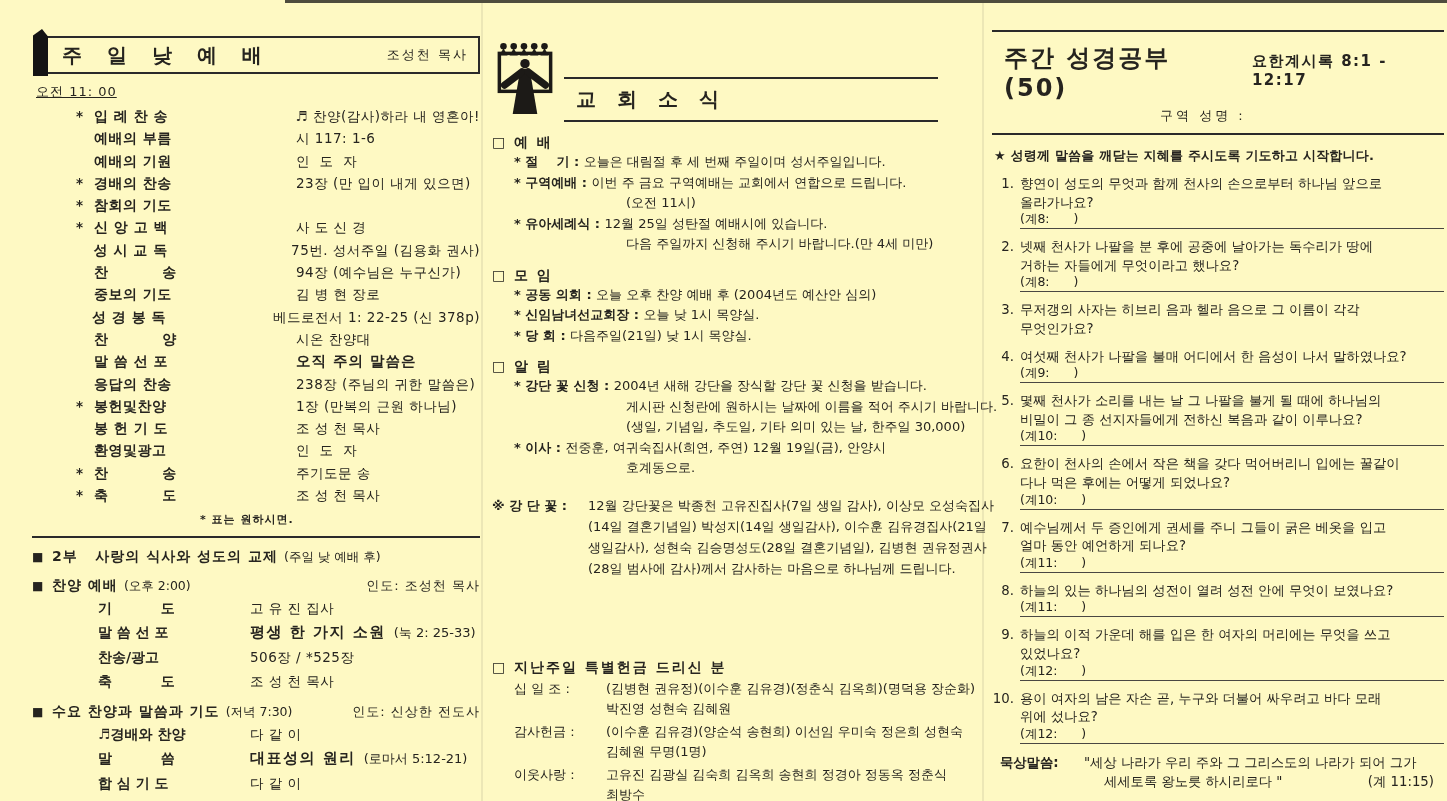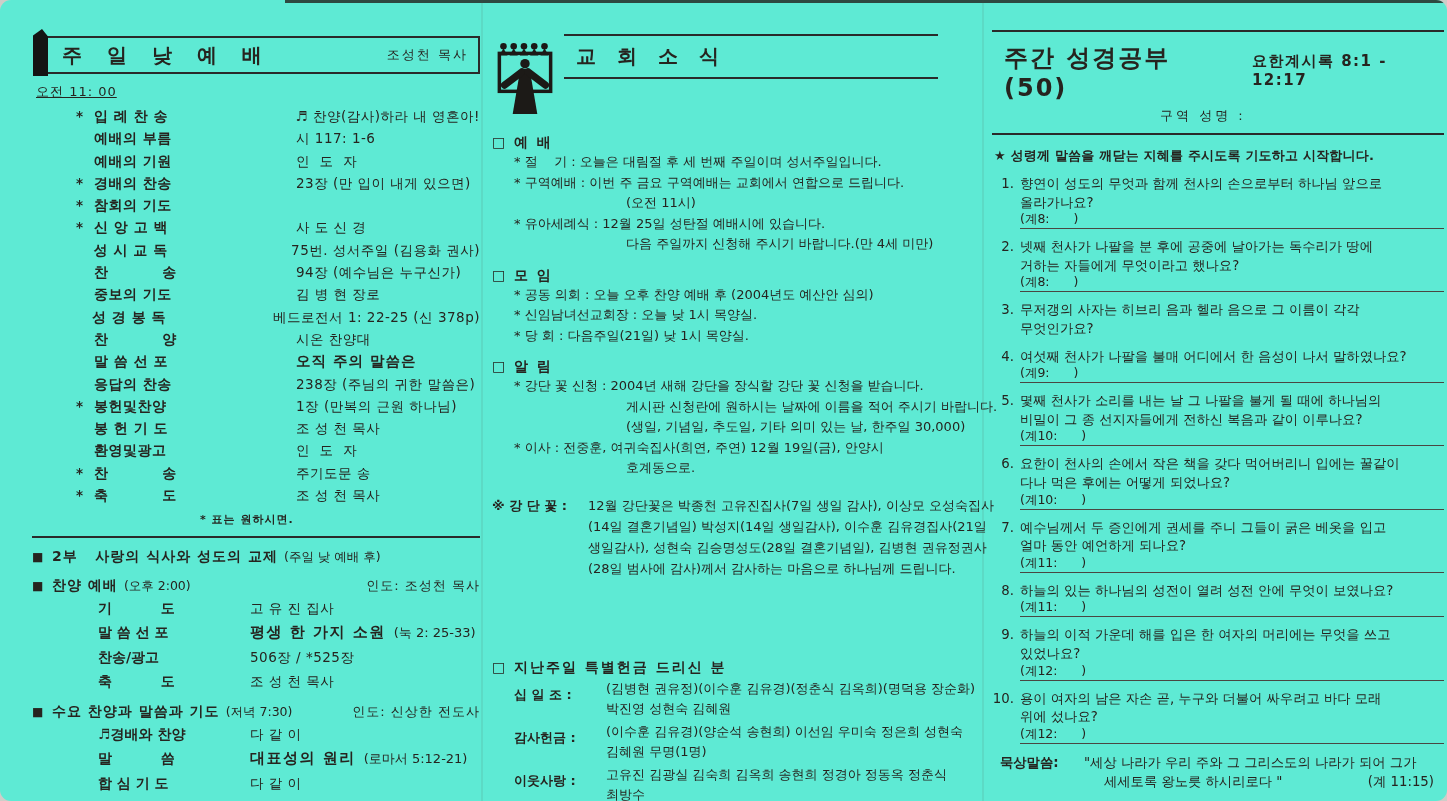--- a/index.html
+++ b/index.html
@@ -1,17 +1,17 @@
 <!DOCTYPE html>
 <html><head>
 <meta charset="utf-8">
 <style>
   html,body{margin:0;padding:0;background:#cfcdc8;}
-  .page{position:relative;width:1447px;height:801px;background:#5eead4;overflow:hidden;
-        font-family:"DejaVu Sans","Liberation Sans",sans-serif;color:#26241f;border-radius:11px;}
+  .page{position:relative;width:1447px;height:801px;background:#fef9c3;overflow:hidden;
+        font-family:"DejaVu Sans","Liberation Sans",sans-serif;color:#26241f;}
   .page *{box-sizing:border-box;}
   .scan-edge-top{position:absolute;top:0;left:285px;right:0;height:3px;background:#22201c;opacity:.8;}
   .crease{position:absolute;top:0;bottom:0;width:2px;background:rgba(80,75,68,.10);}
   .col{position:absolute;}
   .col-left{left:32px;top:36px;width:448px;}
   .col-mid{left:492px;top:34px;width:446px;}
   .col-right{left:992px;top:30px;width:452px;}
 
   
   .l-headbox{position:relative;margin-left:10px;border:2px solid #2a2a2a;height:38px;
@@ -34,46 +34,46 @@
   .sec-bold{font-weight:700;letter-spacing:1px;white-space:pre;}
   .sec-note{font-size:12.5px;margin-left:6px;white-space:pre;}
   .sec-leader{margin-left:auto;font-size:13px;letter-spacing:1px;white-space:pre;}
   .s-row{display:flex;align-items:baseline;padding-left:66px;line-height:24px;font-size:13.5px;}
   .s-label{width:152px;font-weight:700;white-space:pre;font-size:14px;}
   .s-val{white-space:pre;letter-spacing:.5px;}
   .s-val.bold{font-weight:700;font-size:15px;letter-spacing:1.5px;}
   .s-extra{font-size:13px;margin-left:8px;white-space:pre;}
 
   
-  .m-header{display:flex;align-items:flex-start;}
+  .m-header{display:flex;align-items:flex-end;}
   .m-icon{width:72px;flex:0 0 72px;padding-top:4px;}
   .m-headbox{flex:1;border-top:2px solid #2a2a2a;border-bottom:2px solid #2a2a2a;
              display:flex;align-items:center;padding:7px 2px 7px 12px;}
   .m-title{font-size:20px;font-weight:700;letter-spacing:7px;white-space:pre;}
   .m-welcome{margin-left:auto;width:238px;}
   .m-welcome-main{font-size:11px;font-weight:700;border-bottom:1px solid #26241f;
                   padding-bottom:2px;margin-bottom:2px;letter-spacing:.2px;white-space:pre;}
   .m-welcome-sub{font-size:10px;line-height:13px;white-space:pre;}
   .m-welcome-sub.indent{padding-left:14px;}
   .m-sec{margin-top:10px;}
   .m-sec-title{display:flex;align-items:baseline;font-size:14px;font-weight:700;
                letter-spacing:2px;line-height:20px;}
   .m-sec-title .mk{width:22px;font-weight:400;}
   .m-item{padding-left:22px;font-size:13px;line-height:20.5px;}
-  .m-item .head{font-weight:400;white-space:pre;text-align:center;}
+  .m-item .head{font-weight:700;white-space:pre;text-align:center;}
   .m-item .txt{white-space:pre;}
   .m-item .rest{padding-left:112px;white-space:pre;}
   .m-flower{margin-top:16px;font-size:13px;line-height:21px;}
   .m-flower .fl-first{display:flex;}
   .m-flower .fl-head{font-weight:700;white-space:pre;width:96px;flex:0 0 96px;}
   .m-flower .fl-line{white-space:pre;}
   .m-flower .fl-rest{padding-left:96px;white-space:pre;}
   .m-offering{margin-top:78px;}
   .m-off-row{display:flex;padding-left:22px;font-size:13px;line-height:20.5px;margin-top:2px;}
-  .m-off-label{width:92px;flex:0 0 92px;font-weight:700;white-space:pre;margin-top:6px;}
+  .m-off-label{width:92px;flex:0 0 92px;font-weight:400;white-space:pre;}
   .m-off-lines{white-space:pre;}
 
   
   .r-header{border-top:2px solid #2a2a2a;border-bottom:2px solid #2a2a2a;padding:10px 0 4px;}
   .r-titlerow{display:flex;align-items:baseline;padding-left:12px;}
   .r-title{font-size:24px;font-weight:700;letter-spacing:2px;}
   .r-passage{font-size:15px;font-weight:700;margin-left:24px;letter-spacing:1.5px;}
   .r-namerow{margin:5px 0 4px 168px;font-size:13px;letter-spacing:3px;}
   .r-intro{margin:12px 0 10px 2px;font-size:13px;font-weight:700;letter-spacing:.2px;}
   .q{margin-bottom:9px;}

